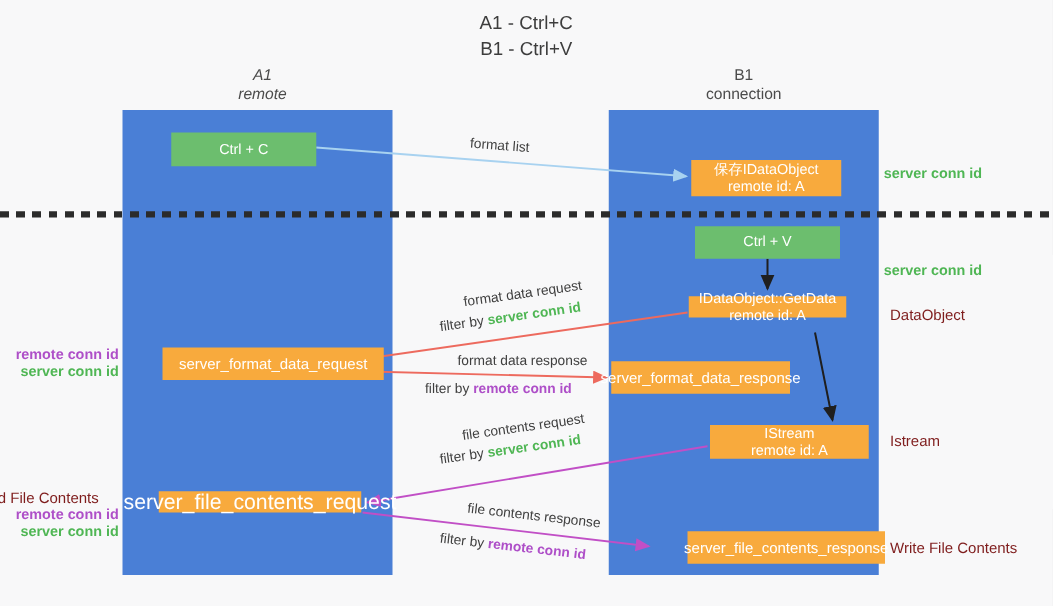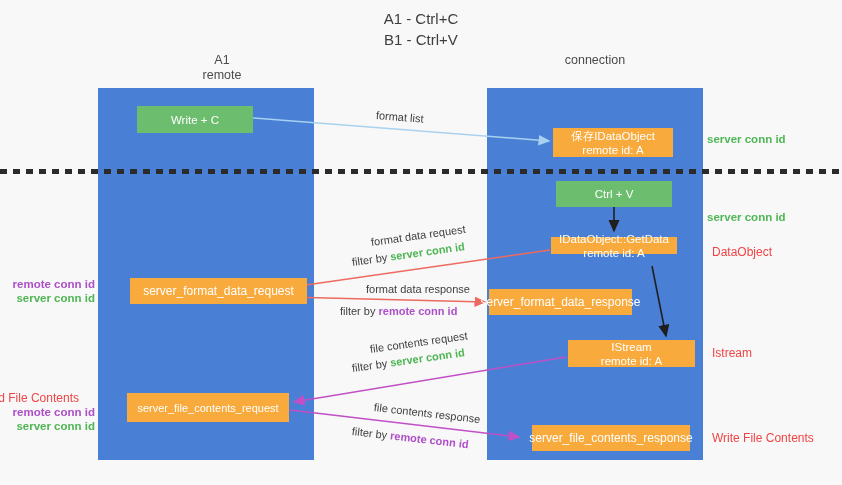--- a/index.html
+++ b/index.html
@@ -22,21 +22,21 @@
         line-height:14px; white-space:nowrap;}
   .node.orange{background:var(--c-orange);}
   .node.greenbox{background:var(--c-green);}
   .elabel{position:absolute; font-size:11px; color:#3f3f3f; white-space:nowrap;
           transform-origin:left center;}
   .tilt-up{transform:rotate(-8deg);}
   .tilt-dn{transform:rotate(6.5deg);}
   .tilt-ls{transform:rotate(4.5deg);}
   .k-green{color:var(--c-text_green); font-weight:bold;}
   .k-purple{color:var(--c-text_purple); font-weight:bold;}
-  .side{position:absolute; font-size:12px; color:#ef4444; white-space:nowrap;}
+  .side{position:absolute; font-size:12px; color:#7f1d1d; white-space:nowrap;}
   .side.green{color:var(--c-text_green); font-weight:bold; font-size:11.5px;}
   .side.purple{color:var(--c-text_purple); font-weight:bold; font-size:11.5px;}
   .side.right-align{text-align:right;}
   svg.arrows{position:absolute; left:0; top:0; pointer-events:none;}
   .s-blue{stroke:var(--c-arrow_blue); stroke-width:1.5;}
   .s-black{stroke:var(--c-black); stroke-width:1.6;}
   .s-red{stroke:var(--c-red); stroke-width:1.5;}
   .s-mag{stroke:var(--c-magenta); stroke-width:1.5;}
   .f-blue{fill:var(--c-arrow_blue);} .f-black{fill:var(--c-black);}
   .f-red{fill:var(--c-red);} .f-mag{fill:var(--c-magenta);}
@@ -44,25 +44,26 @@
 </head>
 <body>
 
 <div class="stage">
 
   <div class="title">
     <div>A1 - Ctrl+C</div>
     <div>B1 - Ctrl+V</div>
   </div>
 
-  <div class="col-header" style="left:114px;">
+  <div class="col-header" style="left:102px;font-style:italic;">
     <div>A1</div>
     <div>remote</div>
   </div>
   <div class="col-header" style="left:487px;">
+    <div>B1</div>
     <div>connection</div>
   </div>
 
   <div class="lifeline" style="left:98px;"></div>
   <div class="lifeline" style="left:487px;"></div>
 
   <div class="divider"></div>
 
   <svg class="arrows" width="842" height="485" viewBox="0 0 842 485">
     <defs>
@@ -82,21 +83,21 @@
     <line x1="253" y1="118" x2="549" y2="141" class="s-blue" marker-end="url(#mBlue)"></line>
     <line x1="614" y1="207" x2="614" y2="231" class="s-black" marker-end="url(#mBlack)"></line>
     <line x1="550" y1="250" x2="292" y2="287" class="s-red" marker-end="url(#mRed)"></line>
     <line x1="287" y1="297" x2="485" y2="302" class="s-red" marker-end="url(#mRed)"></line>
     <line x1="652" y1="266" x2="666" y2="336" class="s-black" marker-end="url(#mBlack)"></line>
     <line x1="566" y1="357" x2="294" y2="402" class="s-mag" marker-end="url(#mMag)"></line>
     <line x1="290" y1="410" x2="519" y2="437" class="s-mag" marker-end="url(#mMag)"></line>
   </svg>
 
   <div class="node greenbox" style="left:137px; top:106px; width:116px; height:27px;">
-    <div>Write + C</div>
+    <div>Ctrl + C</div>
   </div>
 
   <div class="node orange" style="left:553px; top:128px; width:120px; height:29px;">
     <div>保存IDataObject</div>
     <div>remote id: A</div>
   </div>
 
   <div class="node greenbox" style="left:556px; top:181px; width:116px; height:26px;">
     <div>Ctrl + V</div>
   </div>
@@ -112,25 +113,25 @@
 
   <div class="node orange" style="left:489px; top:289px; width:143px; height:26px; font-size:12px;">
     <div>server_format_data_response</div>
   </div>
 
   <div class="node orange" style="left:568px; top:340px; width:127px; height:27px;">
     <div>IStream</div>
     <div>remote id: A</div>
   </div>
 
-  <div class="node orange" style="left:127px; top:393px; width:162px; height:29px; font-size:11px;">
+  <div class="node orange" style="left:127px; top:393px; width:162px; height:17px; font-size:17px;">
     <div>server_file_contents_request</div>
   </div>
 
-  <div class="node orange" style="left:532px; top:425px; width:158px; height:26px; font-size:12px;">
+  <div class="node orange" style="left:550px; top:425px; width:158px; height:26px; font-size:12px;">
     <div>server_file_contents_response</div>
   </div>
 
   <div class="elabel tilt-ls" style="left:376px; top:109px;">format list</div>
 
   <div class="elabel tilt-up" style="left:371px; top:236px;">format data request</div>
   <div class="elabel tilt-up" style="left:352px; top:256px;">
     <span>filter by </span><span class="k-green">server conn id</span>
   </div>
 

